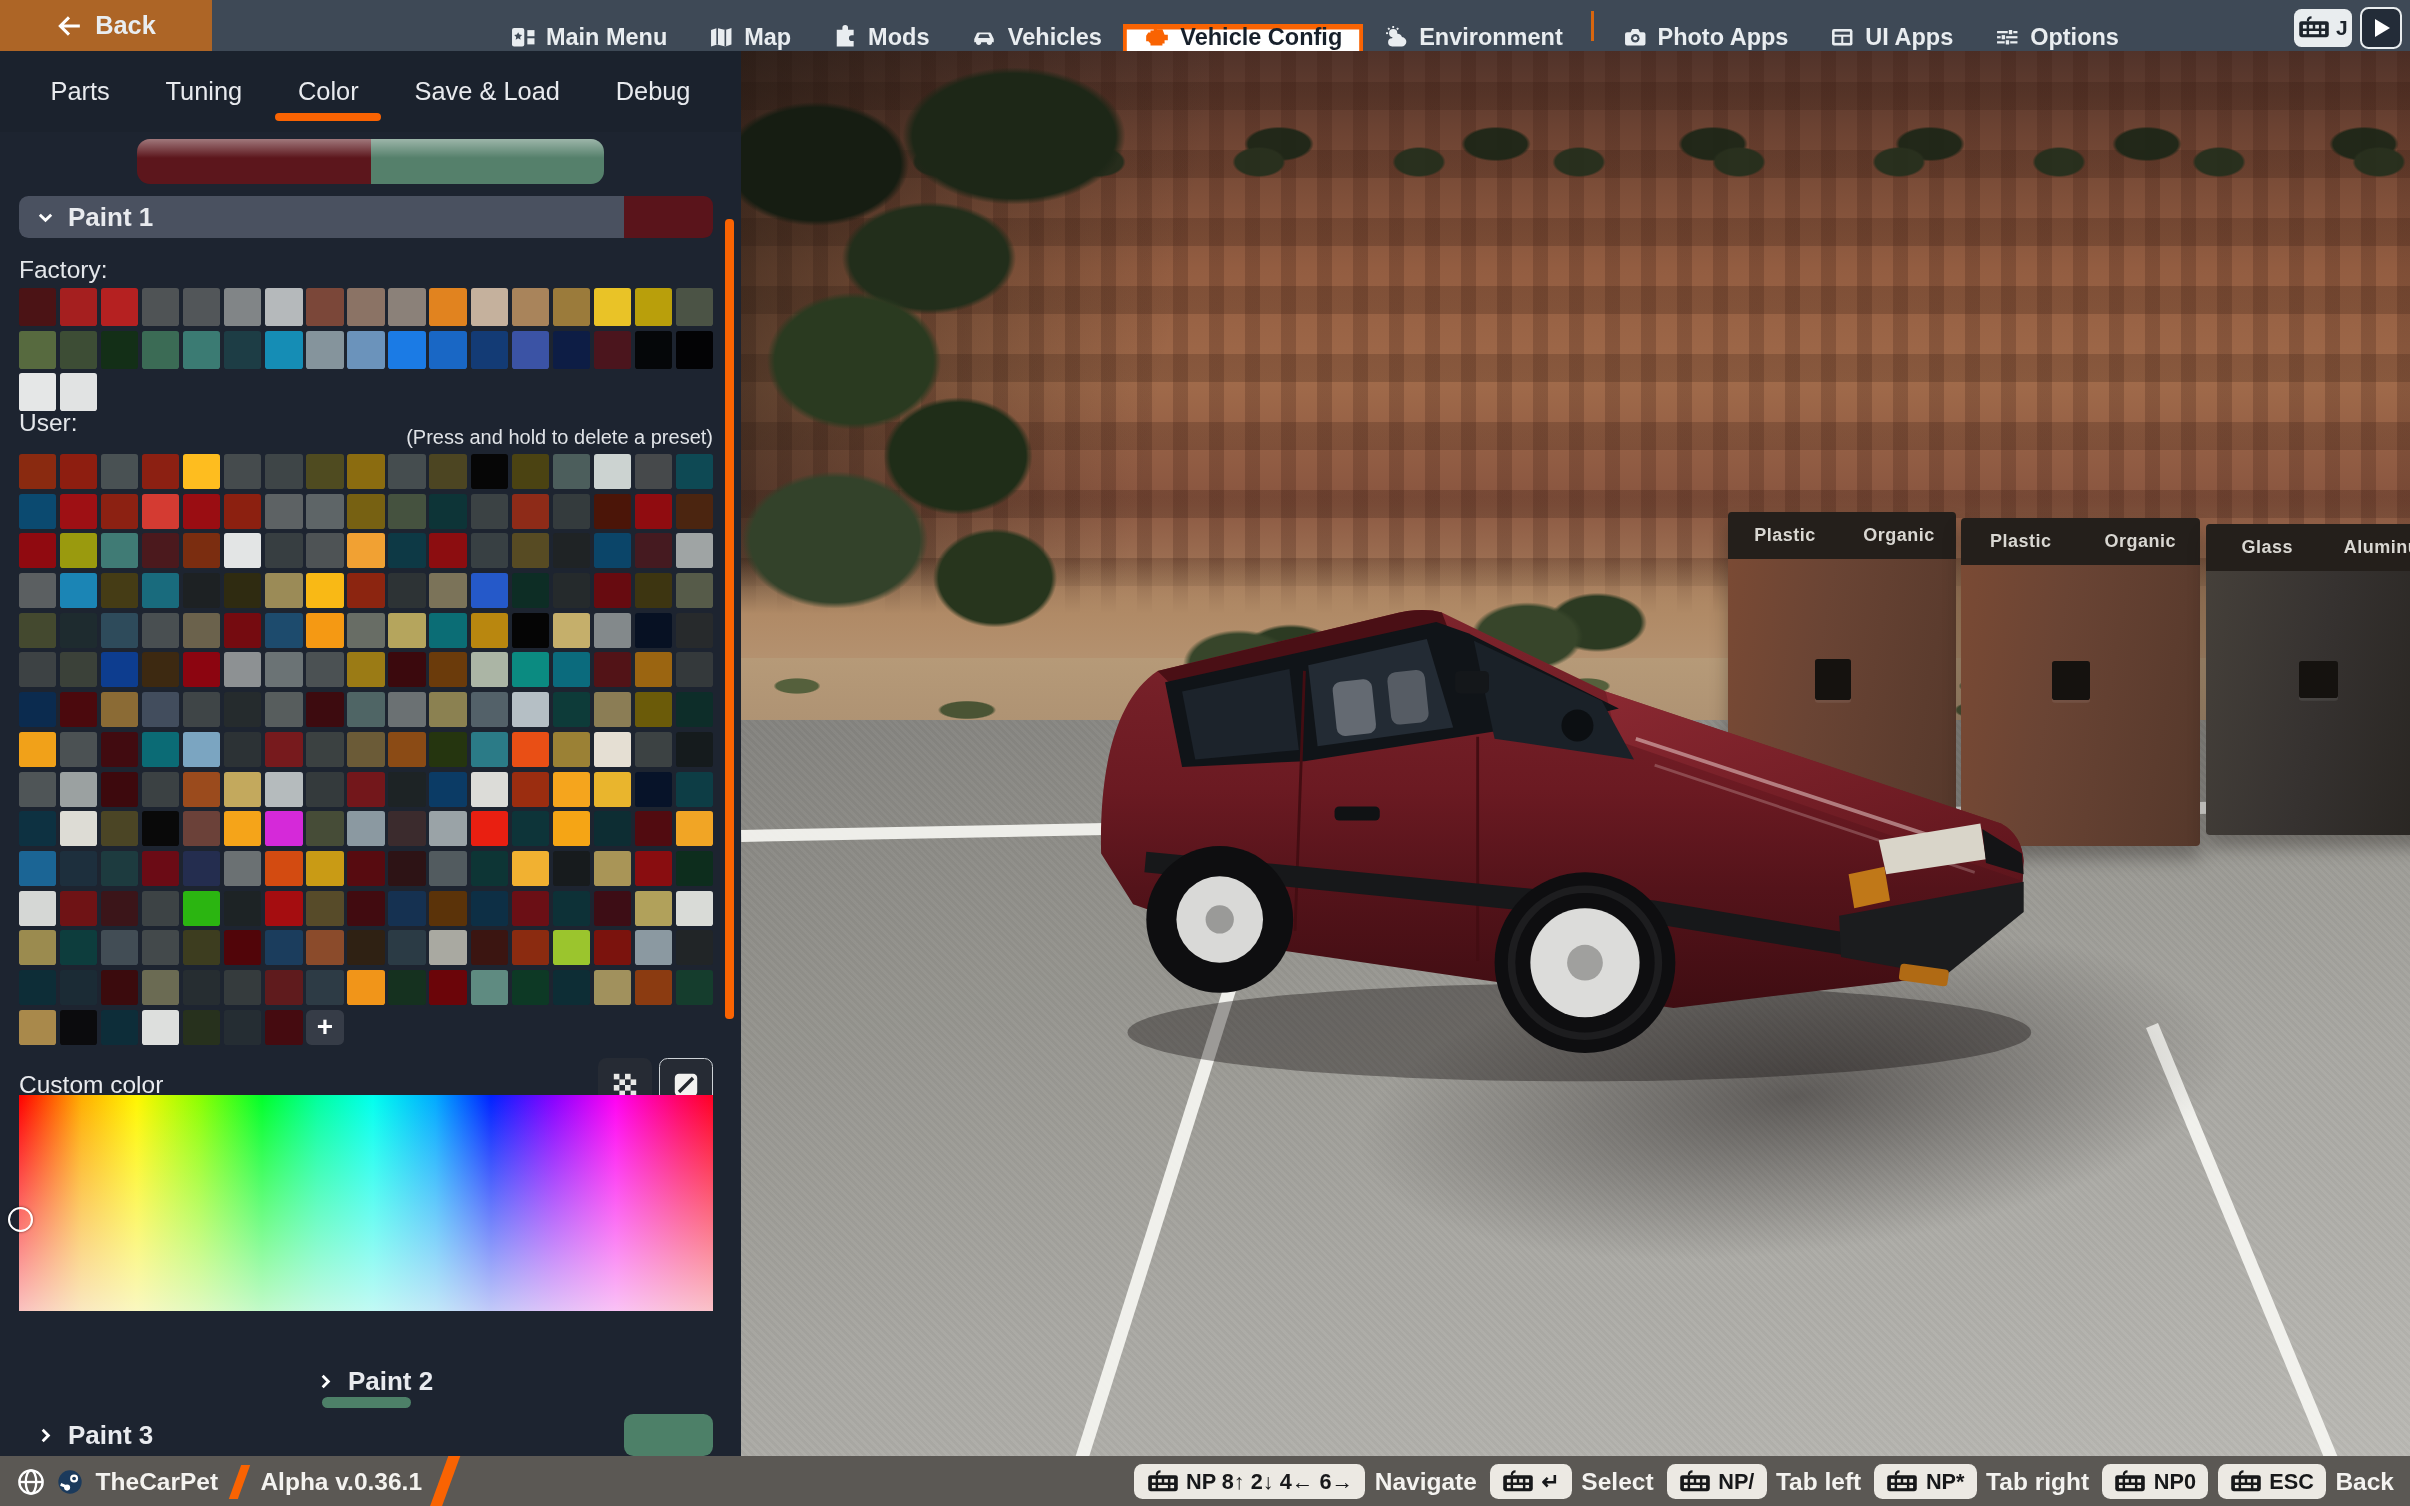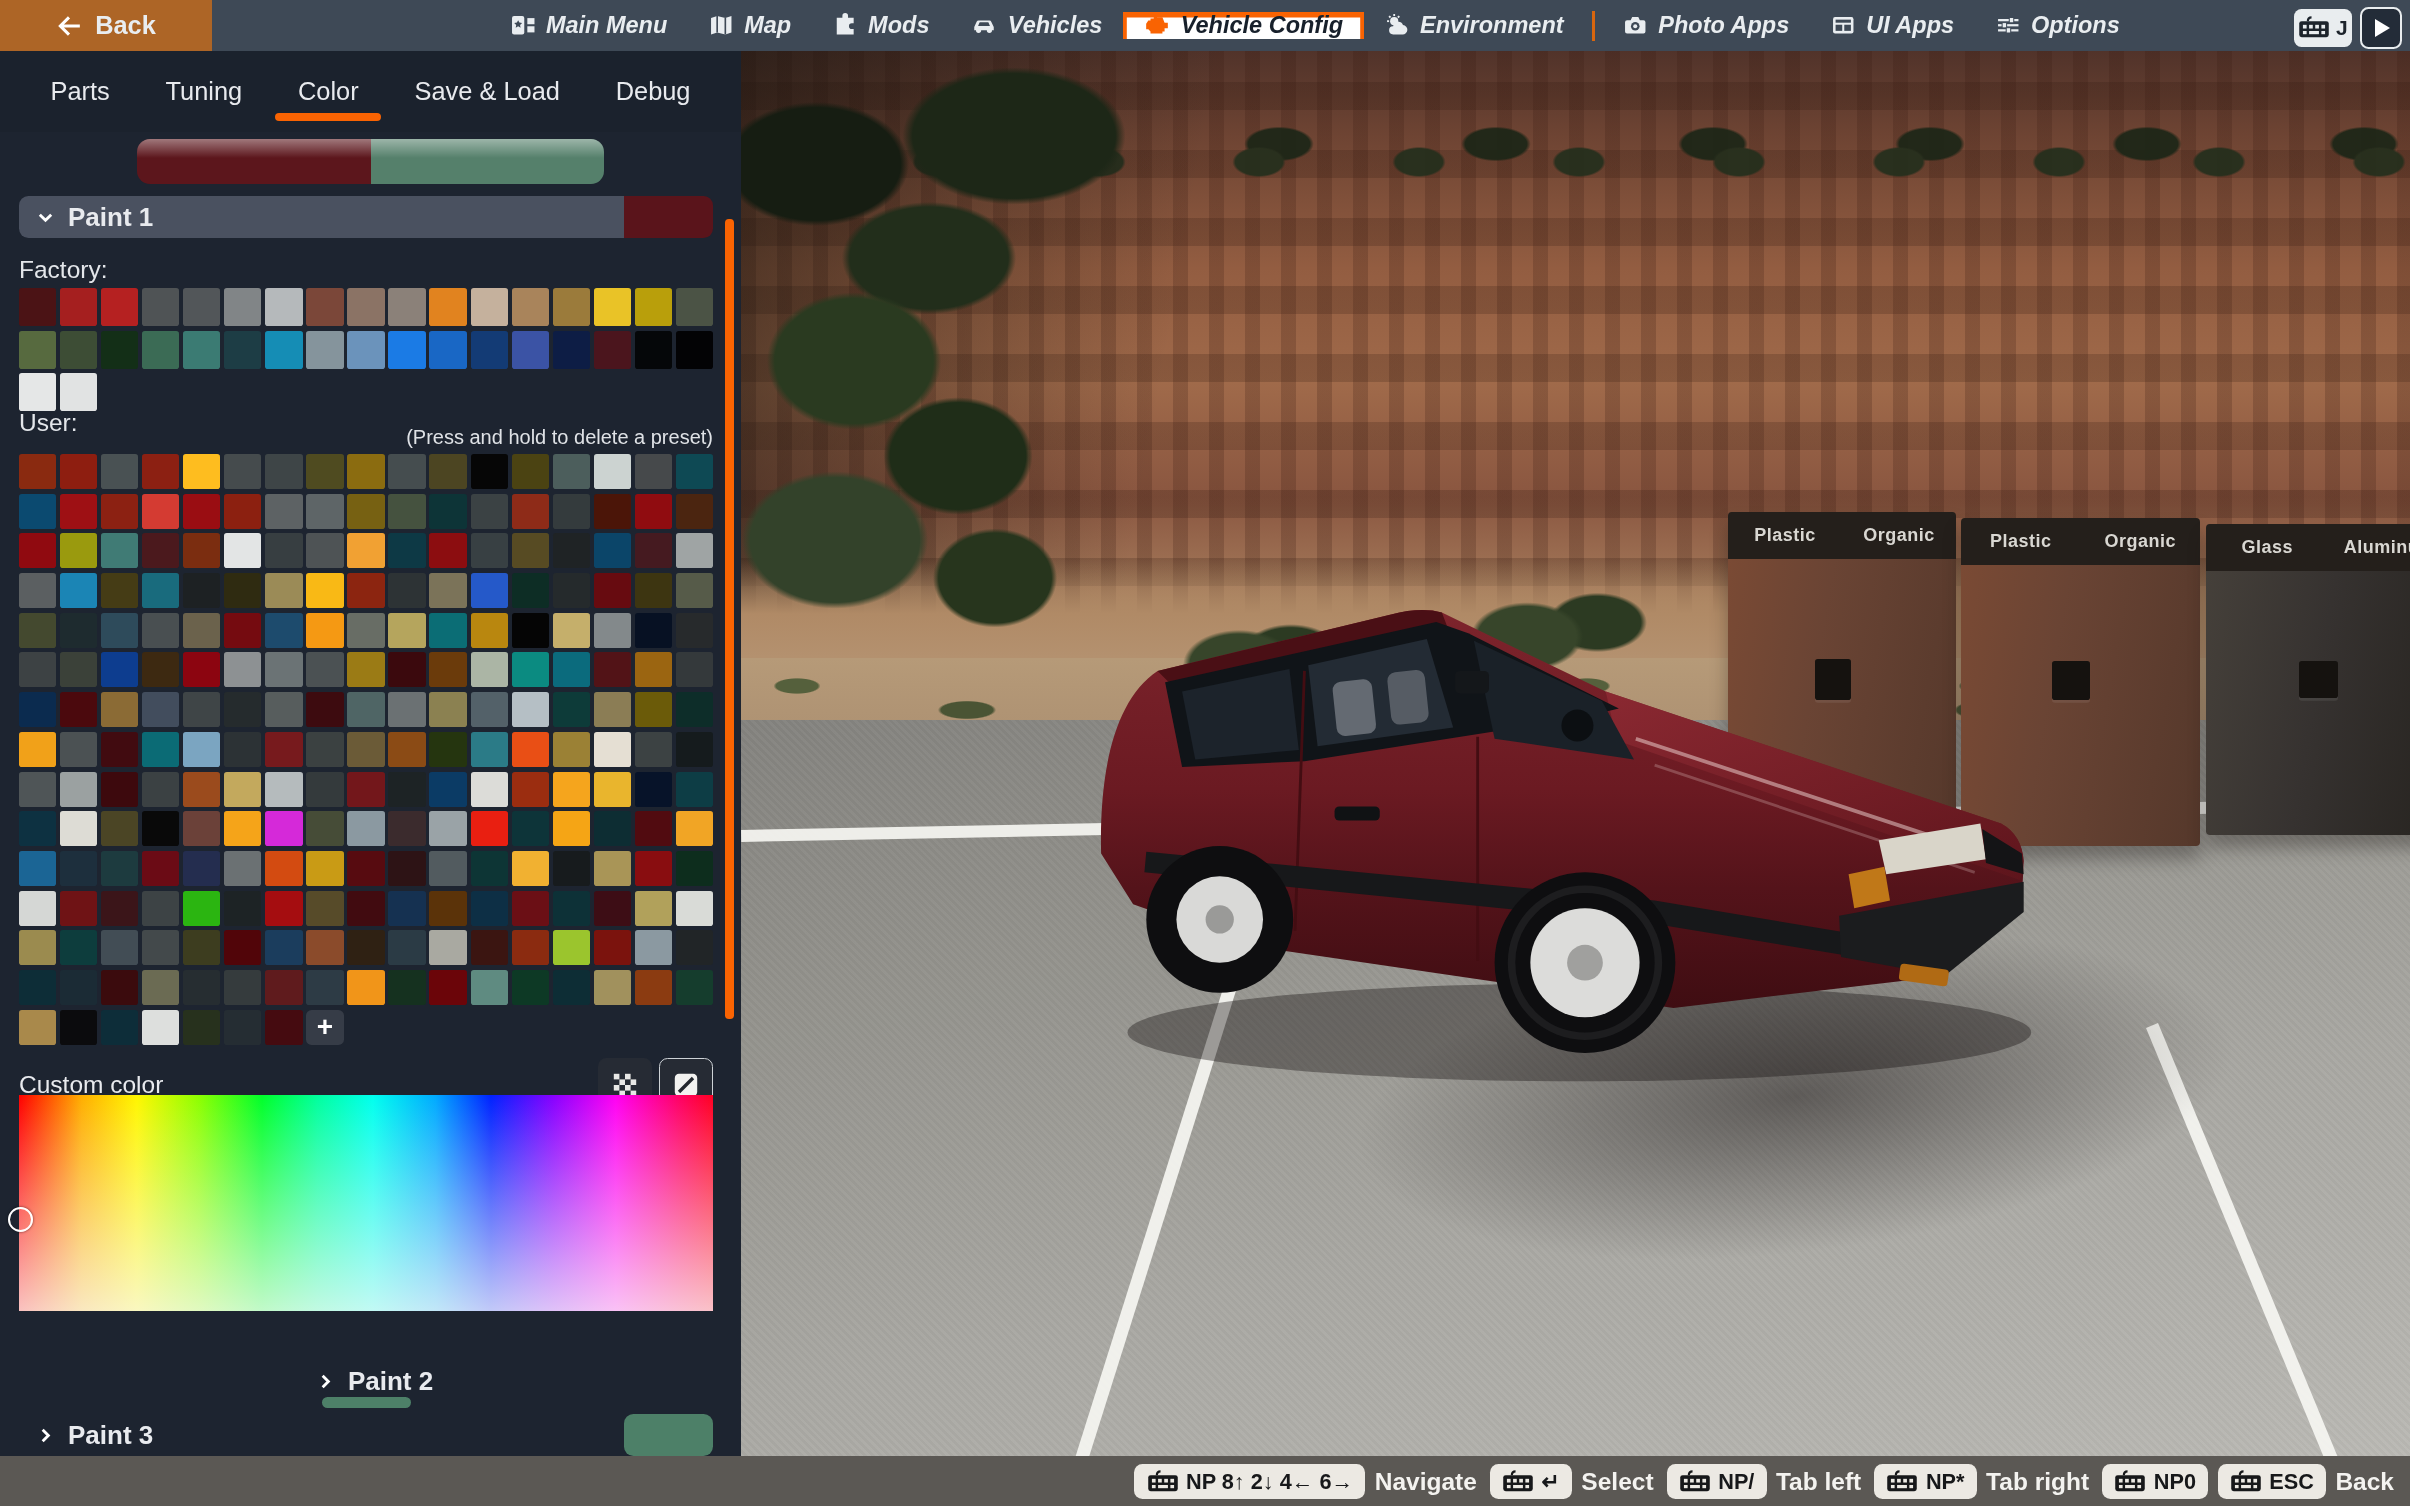--- a/index.html
+++ b/index.html
@@ -5,21 +5,21 @@
   html,body{margin:0;padding:0;background:#000;}
   .root{position:relative;width:2411px;height:1507px;overflow:hidden;
         font-family:"Liberation Sans",sans-serif;background:#1e2531;}
   svg{display:block;}
 
   
   .topbar{position:absolute;left:0;top:0;width:2411px;height:51px;background:#3e4956;
           display:flex;align-items:center;color:#e9edf0;z-index:60;}
   .back-btn{width:212px;height:51px;background:#ad6526;display:flex;align-items:center;
             justify-content:center;gap:13px;font-size:25.4px;font-weight:bold;cursor:pointer;}
-  .menu{position:absolute;left:490px;top:0;height:51px;display:flex;align-items:center;font-style:italic;}
+  .menu{position:absolute;left:490px;top:0;height:51px;display:flex;align-items:flex-end;}
   .menu-item{display:flex;align-items:center;gap:10.4px;padding:0 21px;font-size:23.5px;
              font-weight:bold;white-space:nowrap;cursor:pointer;}
   .menu-item.active{background:#ffffff;color:#17202b;
              box-shadow:inset 0 5.6px 0 #f96302,inset 3.8px 0 0 #f96302,inset -3.8px 0 0 #f96302;}
   .menu-divider{width:2.8px;height:30px;background:#d8660f;align-self:center;margin:0 7.5px;}
   .top-right{position:absolute;right:9.4px;top:6.6px;display:flex;gap:7.5px;align-items:center;}
   .device-btn{height:38px;min-width:58px;background:#e9edef;border-radius:7.5px;display:flex;
               align-items:center;justify-content:center;gap:5.6px;color:#1d242c;
               font-size:21px;font-weight:bold;}
   .play-btn{width:38px;height:38px;background:#232c38;border:2.8px solid #e9edef;border-radius:8.5px;
@@ -729,20 +729,38 @@
         </svg>
         <span>Paint 3</span>
       </div>
       <div class="paint-swatch rounded" style="background: rgb(77, 128, 104);"></div>
     </div>
 
     <div class="pscroll"></div>
   </div>
 
   <div class="statusbar">
+    <div class="sb-left">
+      <svg width="28" height="28" viewBox="0 0 24 24">
+        <circle cx="12" cy="12" r="10" fill="none" stroke="#fff" stroke-width="2"></circle>
+        <ellipse cx="12" cy="12" rx="4.5" ry="10" fill="none" stroke="#fff" stroke-width="2"></ellipse>
+        <line x1="2" y1="12" x2="22" y2="12" stroke="#fff" stroke-width="2"></line>
+      </svg>
+      <svg width="28" height="28" viewBox="0 0 24 24">
+        <circle cx="12" cy="12" r="10" fill="#1b3a5c"></circle>
+        <circle cx="15.5" cy="9" r="3.4" fill="#fff"></circle>
+          <circle cx="15.5" cy="9" r="1.6" fill="#1b3a5c"></circle>
+        <path d="M4 14l6 2.5" stroke="#fff" stroke-width="2.4"></path>
+        <circle cx="9.5" cy="16.8" r="2.6" fill="#fff"></circle>
+      </svg>
+      <span>TheCarPet</span>
+      <div class="slash"></div>
+      <span>Alpha v.0.36.1</span>
+      <div class="slash big"></div>
+    </div>
     <div class="sb-right">
       <div class="hint">
         <span class="kpill">
           <svg class="kbico" viewBox="0 0 26 18">
               <path d="M8 4 Q8 1 11 1" stroke="#17181a" stroke-width="1.8" fill="none"></path>
               <rect x="1" y="4" width="24" height="13" rx="2" fill="#17181a"></rect>
               <g fill="#ece9e3">
                 <rect x="4" y="7" width="3" height="3"></rect>
                 <rect x="9" y="7" width="3" height="3"></rect>
                 <rect x="14" y="7" width="3" height="3"></rect>

